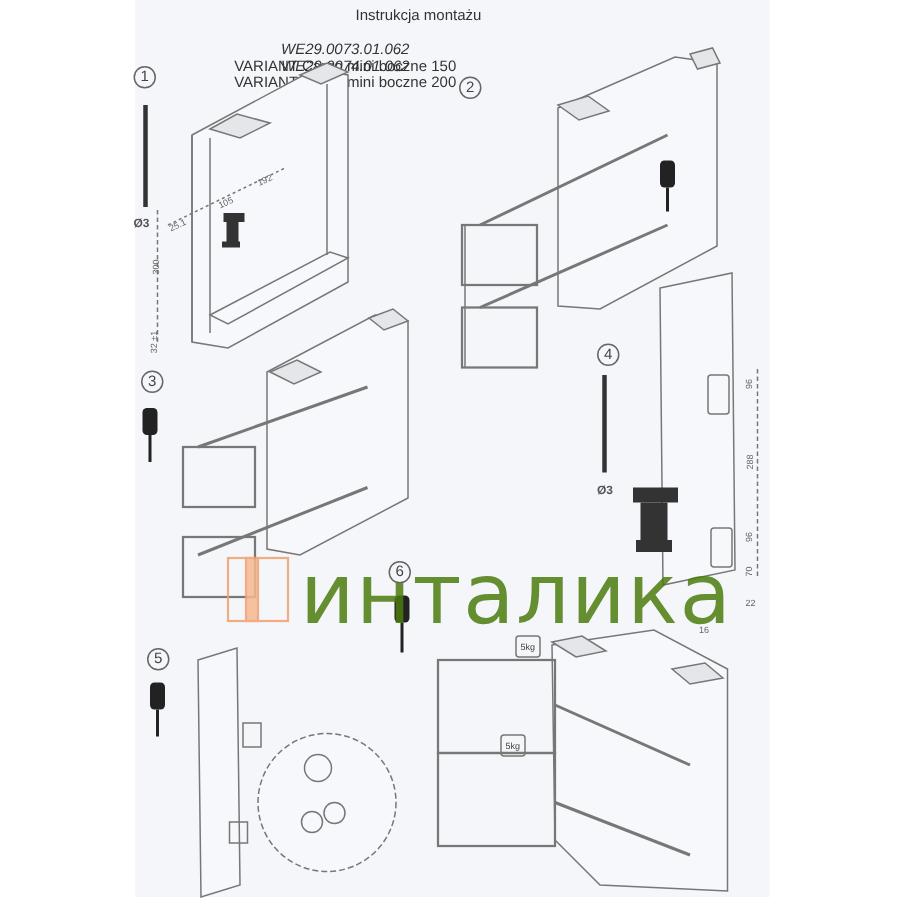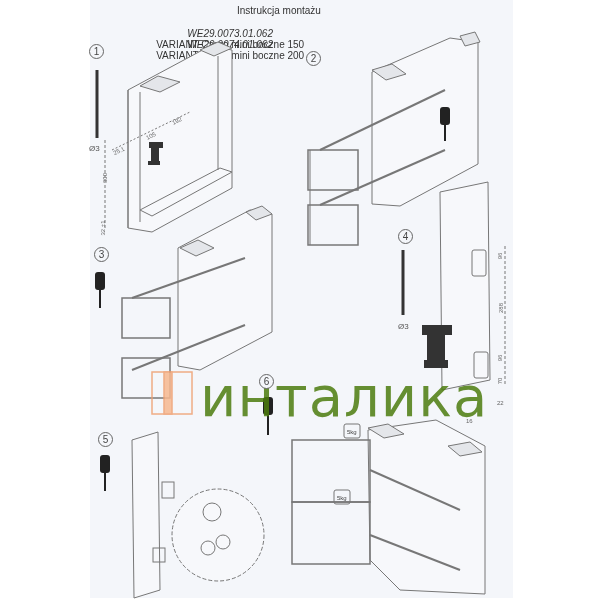--- a/index.html
+++ b/index.html
@@ -6,21 +6,21 @@
   body { width: 600px; height: 600px; background: #ffffff; position: relative; overflow: hidden;
          font-family: "Liberation Sans", sans-serif; }
   .page { position: absolute; left: 90px; top: 0; width: 423px; height: 598px; background: #f4f6fa; }
   .header { position: absolute; left: 0; top: 0; width: 600px; text-align: center; color: #333; }
   .h-title { position: absolute; left: 215px; top: 5px; font-size: 10px; padding-left: 22px; }
   .h-row { position: absolute; left: 145px; font-size: 10px; white-space: pre; }
   .h-row .code { display: inline-block; width: 90px; font-style: italic; }
   .h-row1 { top: 17px; } .h-row2 { top: 28px; }
   .stepnum { position: absolute; width: 13px; height: 13px; border: 1px solid #666; border-radius: 50%;
              font-size: 10px; line-height: 13px; text-align: center; color: #444; background: #f4f6fa; }
-  .dia { position: absolute; font-size: 8px; color: #555; }
+  .dia { position: absolute; font-size: 8px; color: #555; font-weight: bold; }
   .dim { position: absolute; font-size: 6px; color: #666; }
   svg.art { position: absolute; left: 0; top: 0; }
   .wm-text { position: absolute; left: 200px; top: 364px; font-size: 56px; color: #4d7c0f; opacity: 0.85;
              letter-spacing: 1px; font-family: "DejaVu Sans", sans-serif; }
   .wt { position: absolute; font-size: 6px; color: #444; }
 </style>
 </head>
 <body>
 
 <div class="page"></div>

